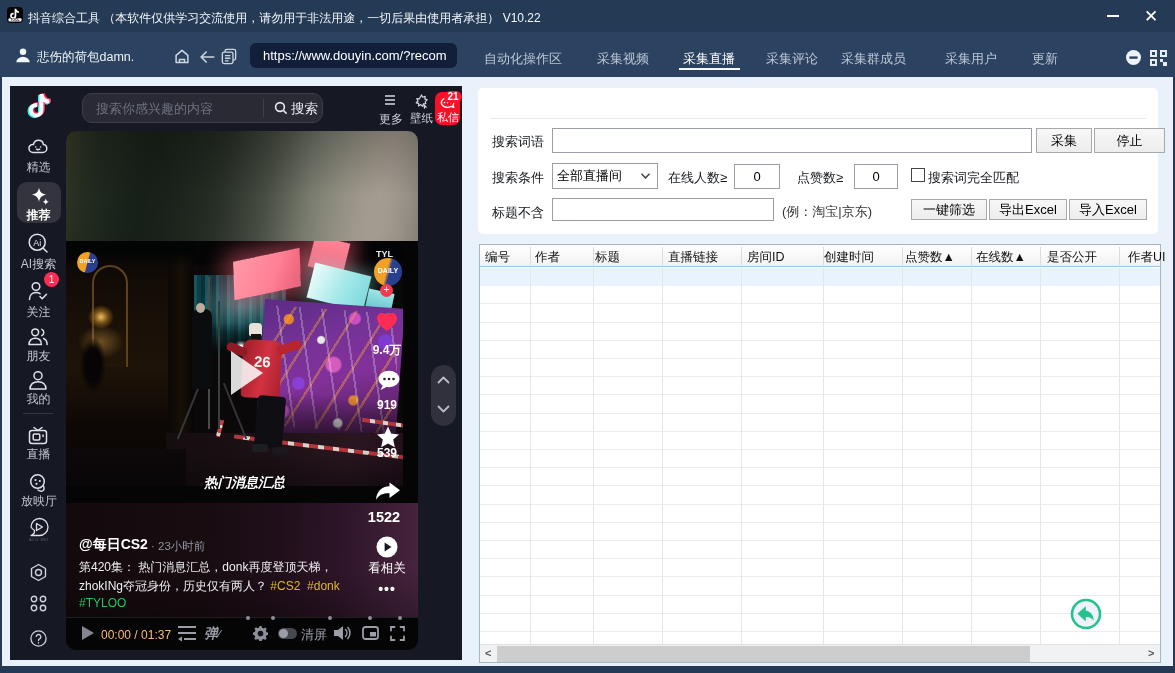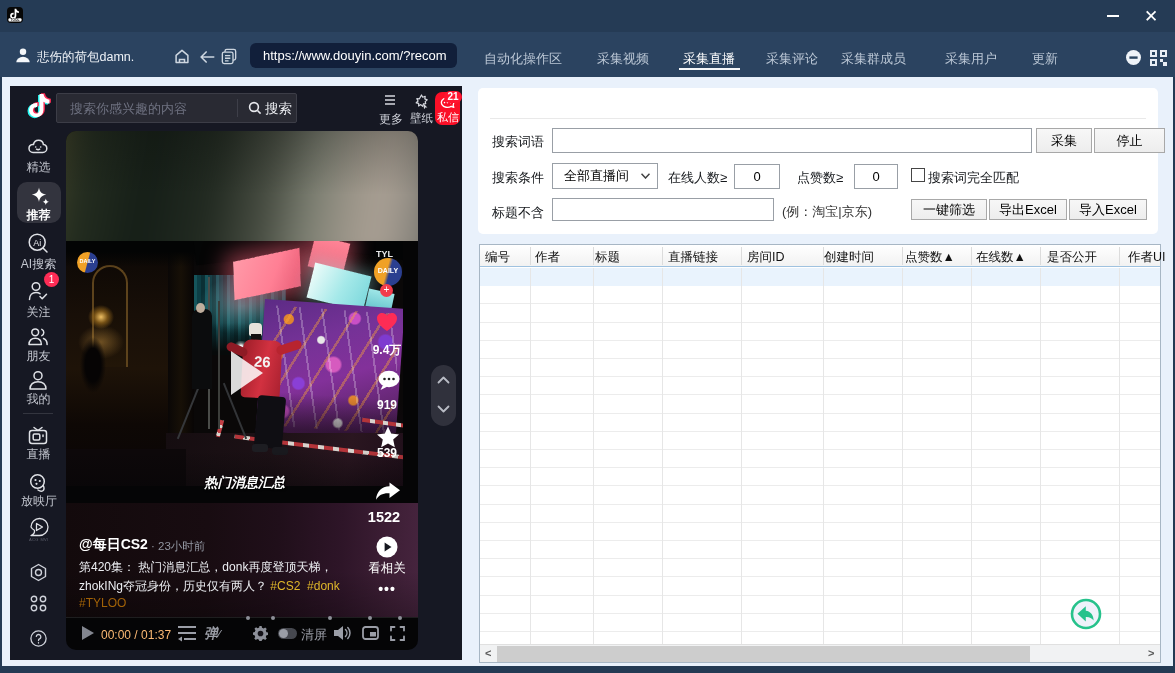--- a/index.html
+++ b/index.html
@@ -20,21 +20,21 @@
   .tab { position:absolute; top:50px; color:#bcc8d6; font-size:13px; }
   .tabactive { color:#ffffff; }
   .tabline { position:absolute; left:679px; top:68px; width:61px; height:2px; background:#f5f7fa; }
   
   .formpanel { position:absolute; left:478px; top:88px; width:680px; height:146px; background:#ffffff; border-radius:5px; }
   .formtitle { position:absolute; left:16px; top:10px; color:#1c4ea3; font-size:13px; font-weight:bold; }
   .formsep { position:absolute; left:12px; top:30px; width:656px; height:1px; background:#e9e9e9; }
   .flabel { position:absolute; color:#15181c; font-size:13px; }
   .finput { position:absolute; background:#fff; border:1px solid #999fa6; }
   .fbtn { position:absolute; background:linear-gradient(#f7f7f7,#ededed); border:1px solid #a8a8a8; color:#000; font-size:13px; text-align:center; }
-  .combo { position:absolute; left:74px; top:75px; width:106px; height:26px; border:1px solid #999fa6; background:#fff; font-size:13px; color:#000; line-height:24px; padding-left:11px; }
+  .combo { position:absolute; left:74px; top:75px; width:106px; height:26px; border:1px solid #999fa6; background:#fff; font-size:13px; color:#000; line-height:24px; padding-left:4px; }
   .combo .chev { position:absolute; right:7px; top:9px; width:9px; height:6px; }
   .chk { position:absolute; left:433px; top:80px; width:14px; height:14px; background:#fff; border:1px solid #454545; }
   
   .tablepanel { position:absolute; left:479px; top:244px; width:682px; height:419px; background:#fff; border:1px solid #a7b6c4; }
   .thead { position:absolute; left:0; top:0; width:680px; height:22px; background:linear-gradient(#ffffff,#f2f2f2); border-bottom:1px solid #9fc2e0; }
   .th { position:absolute; top:4px; color:#101010; font-size:12.5px; white-space:nowrap; }
   .thsep { position:absolute; top:2px; width:1px; height:18px; background:#dcdcdc; }
   .trow1 { position:absolute; left:0; top:23px; width:680px; height:18px; background:#e9f3fd; }
   .tgrid { position:absolute; left:0; top:23px; width:680px; height:376px;
            background:repeating-linear-gradient(to bottom, transparent 0px, transparent 17.2px, #ececec 17.2px, #ececec 18.2px); }
@@ -57,20 +57,21 @@
 <div id="app">
   <div class="titlebar"></div>
   <div class="toolbar"></div>
   <div class="appicon">
     <svg width="16" height="16" viewBox="0 0 16 16" style="position:absolute;left:0;top:0">
       <path d="M9.3 1.8 c.25 1.4 1.2 2.3 2.6 2.5 v 1.7 c -1 0 -1.9 -.3 -2.6 -.8 v 3.6 a 3.1 3.1 0 1 1 -3.1 -3.1 c .15 0 .3 0 .45 .04 v 1.8 a 1.4 1.4 0 1 0 .95 1.3 V 1.8 z" fill="#fff"></path>
       <rect x="1.5" y="11.2" width="13" height="3.4" rx="1" fill="#fff"></rect>
       <text x="8" y="14" font-size="3.2" fill="#000" text-anchor="middle" font-family="Liberation Sans" font-weight="bold">TOOL</text>
     </svg>
   </div>
+  <div class="ttl">抖音综合工具 （本软件仅供学习交流使用，请勿用于非法用途，一切后果由使用者承担） V10.22</div>
   <div class="min"></div>
   <div class="cls">✕</div>
 
   <svg class="abs" style="left:14px;top:46px" width="18" height="18" viewBox="0 0 20 20">
     <circle cx="10" cy="6.5" r="3.6" fill="#f4f7fa"></circle>
     <path d="M2.5 18 a7.5 6 0 0 1 15 0 z" fill="#f4f7fa"></path>
   </svg>
   <div class="uname">悲伤的荷包damn.</div>
   <svg class="abs" style="left:174px;top:48px" width="16" height="17" viewBox="0 0 19 19" fill="none" stroke="#cdd6e0" stroke-width="1.8">
     <path d="M2.5 8.2 9.5 2.2 16.5 8.2 V 16.5 H 2.5 z" stroke-linejoin="round"></path>
@@ -188,21 +189,21 @@
           <path class="tnote" d="M17.8 2 c.5 2.6 2.2 4.3 4.9 4.6 v 3.2 c -1.8 0 -3.5 -.6 -4.9 -1.5 v 6.8 a 5.9 5.9 0 1 1 -5.9 -5.9 c .3 0 .6 0 .9 .07 v 3.4 a 2.7 2.7 0 1 0 1.8 2.5 V 2 z" fill="#24f6f0"></path>
         </g>
       <g transform="translate(1.2,-0.2)">
           <path d="M17.8 2 c.5 2.6 2.2 4.3 4.9 4.6 v 3.2 c -1.8 0 -3.5 -.6 -4.9 -1.5 v 6.8 a 5.9 5.9 0 1 1 -5.9 -5.9 c .3 0 .6 0 .9 .07 v 3.4 a 2.7 2.7 0 1 0 1.8 2.5 V 2 z" fill="#fe2c55"></path>
         </g>
       <g transform="translate(0,0.5)">
           <path d="M17.8 2 c.5 2.6 2.2 4.3 4.9 4.6 v 3.2 c -1.8 0 -3.5 -.6 -4.9 -1.5 v 6.8 a 5.9 5.9 0 1 1 -5.9 -5.9 c .3 0 .6 0 .9 .07 v 3.4 a 2.7 2.7 0 1 0 1.8 2.5 V 2 z" fill="#ffffff"></path>
         </g>
     </svg>
 
-    <div class="abs" style="left:46px;top:7px;width:241px;height:30px;background:#292a33;border:1px solid #3c3d47;border-radius:2px">
+    <div class="abs" style="left:72px;top:7px;width:241px;height:30px;background:#292a33;border:1px solid #3c3d47;border-radius:10px">
       <div class="abs" style="left:13px;top:6px;font-size:13px;color:#6e7180">搜索你感兴趣的内容</div>
       <div class="abs" style="left:180px;top:5px;width:1px;height:18px;background:#3e3f49"></div>
       <svg class="abs" style="left:191px;top:7px" width="14" height="14" viewBox="0 0 14 14" fill="none" stroke="#e8e9ee" stroke-width="1.6">
         <circle cx="6" cy="6" r="4.4"></circle>
           <path d="M9.5 9.5 12.6 12.6"></path>
       </svg>
       <div class="abs" style="left:208px;top:6px;font-size:13.5px;color:#eceef2">搜索</div>
     </div>
 
     <svg class="abs" style="left:375px;top:9px" width="10" height="10" viewBox="0 0 10 10" stroke="#d6d8df" stroke-width="1.3" fill="none">
@@ -387,21 +388,21 @@
       </div>
 
       <div class="vc" style="left:138px;top:343px;width:100px;color:#fff;font-size:13.5px;font-weight:bold;font-style:italic;text-shadow:1px 1px 2px #000;white-space:nowrap">热门消息汇总</div>
 
       <div class="vc" style="left:0;top:372px;width:352px;height:114px;background:linear-gradient(92deg,#130a0c 0%,#180c11 40%,#200f1a 60%,#2e1528 78%,#3e1f36 92%,#46243e 100%)"></div>
       <div class="vc" style="left:0;top:372px;width:352px;height:114px;background:linear-gradient(rgba(0,0,0,0) 60%,rgba(0,0,0,0.25))"></div>
       <div class="vc" style="left:13px;top:405px;color:#fff;font-size:14px;font-weight:bold">@每日CS2</div>
       <div class="vc" style="left:85px;top:408px;color:#9296a1;font-size:11.5px">· 23小时前</div>
       <div class="vc" style="left:13px;top:428px;color:#eceef2;font-size:12px;white-space:nowrap">第420集： 热门消息汇总，donk再度登顶天梯，</div>
       <div class="vc" style="left:13px;top:447px;color:#eceef2;font-size:12px;white-space:nowrap">zhokINg夺冠身份，历史仅有两人？ <span style="color:#dfb62a">#CS2&nbsp;&nbsp;#donk</span></div>
-      <div class="vc" style="left:13px;top:465px;color:#a16207;font-size:12px">#TYLOO</div>
+      <div class="vc" style="left:13px;top:465px;color:#22c55e;font-size:12px">#TYLOO</div>
 
       <div class="vc" style="left:0px;top:486px;width:352px;height:1px;background:rgba(255,255,255,0.10)"></div>
       <div class="vc" style="left:302px;top:485px;width:4px;height:4px;background:#8d8f98;border-radius:50%"></div>
       <div class="vc" style="left:180px;top:485px;width:4px;height:4px;background:#8d8f98;border-radius:50%"></div>
       <div class="vc" style="left:205px;top:485px;width:4px;height:4px;background:#8d8f98;border-radius:50%"></div>
       <div class="vc" style="left:262px;top:485px;width:4px;height:4px;background:#8d8f98;border-radius:50%"></div>
       <div class="vc" style="left:332px;top:485px;width:4px;height:4px;background:#8d8f98;border-radius:50%"></div>
 
       <div class="vc" style="left:16px;top:495px;width:0;height:0;border-left:12px solid #83868f;border-top:7.5px solid transparent;border-bottom:7.5px solid transparent"></div>
       <div class="vc" style="left:35px;top:497px;color:#fdba74;font-size:12px">00:00 / 01:37</div>

